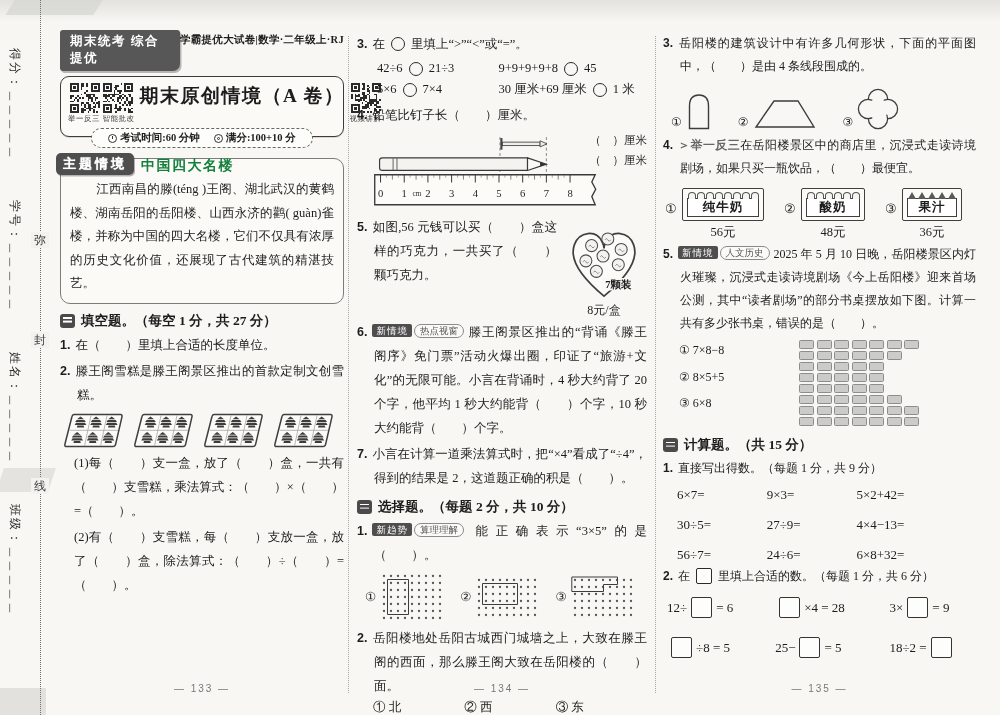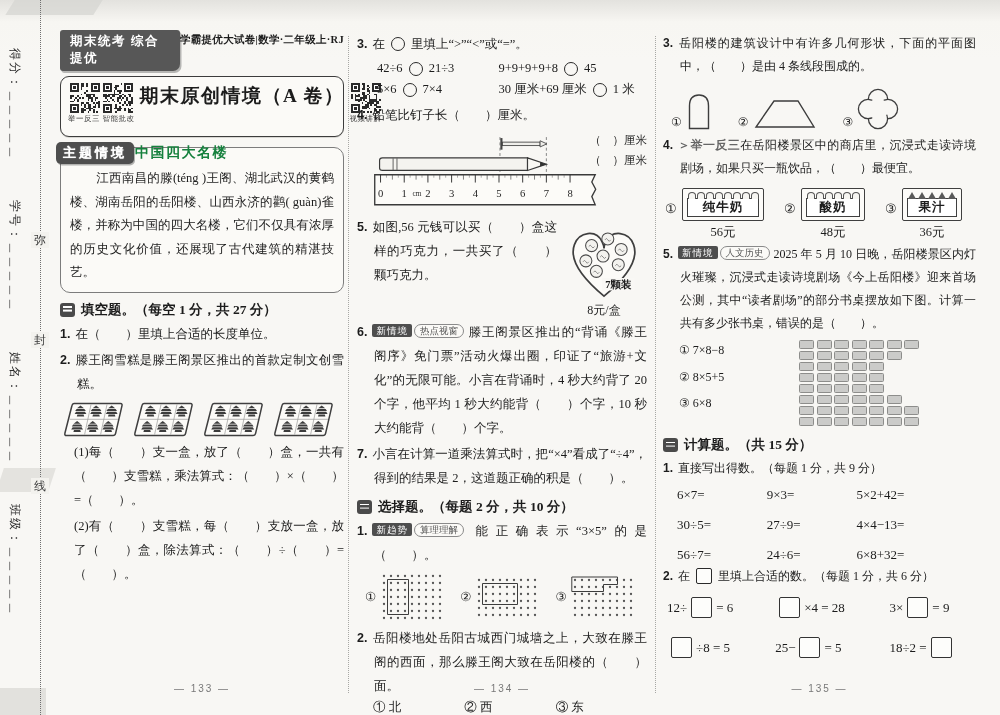--- a/index.html
+++ b/index.html
@@ -38,21 +38,21 @@
   .ttl{flex:1;text-align:left;font-size:19px;font-weight:700;letter-spacing:1.5px;white-space:nowrap}
   .pill{margin:-9px auto 0;width:78%;border:1.3px dashed #666;border-radius:12px;background:#fdfdfa;font-size:10.5px;font-weight:700;text-align:center;padding:2px 0;display:flex;justify-content:center;gap:14px;position:relative}
   .pitem{display:flex;align-items:center;gap:3px}
   .ico-clock{width:9px;height:9px;border:1.2px solid #333;border-radius:50%;position:relative;display:inline-block}
   .ico-clock::after{content:"";position:absolute;left:3px;top:1.3px;width:1.2px;height:3.6px;background:#333}
   .ico-target{width:9px;height:9px;border:1.2px solid #333;border-radius:50%;position:relative;display:inline-block}
   .ico-target::after{content:"";position:absolute;inset:2px;border:1px solid #333;border-radius:50%}
 
   
   .theme{border:1.5px solid #7c7c7c;border-radius:10px;margin-top:10px;padding:5px 9px 7px;background:#fbfaf7}
-  .theader{display:flex;align-items:center;gap:1px;margin:-11px 0 0 -14px}
+  .theader{display:flex;align-items:flex-end;gap:7px;margin:-11px 0 0 -14px}
   .tbadge{background:#4e4e4e;color:#fff;font-weight:700;font-size:13px;padding:2px 7px;border-radius:5px;letter-spacing:3px;text-shadow:0 0 1px #fff;box-shadow:1px 1.5px 0 rgba(70,70,70,.4)}
   .ttitle{font-weight:700;font-size:14px;color:#15803d;letter-spacing:1.5px}
   .ttext{font-size:12.5px;line-height:23.5px;margin-top:3px;text-indent:2.1em;text-align:justify}
 
   
   .sec{display:flex;align-items:center;gap:6px;font-weight:700;font-size:13.5px;margin:8px 0 3px}
   .sec-icon{width:15px;height:14px;border-radius:3px;background:#4a4a4a;position:relative;flex:0 0 auto}
   .sec-icon::before{content:"";position:absolute;left:3px;right:3px;top:3.5px;height:1.6px;background:#fff;box-shadow:0 3.6px 0 #fff}
   .q{line-height:24px;padding-left:17px;text-indent:-17px;margin-top:2px;text-align:justify}
   #col3 .q{line-height:23px}
@@ -420,20 +420,30 @@
               <rect x="28.799999999999997" y="0" width="12" height="12"></rect>
               <rect fill="#fff" x="31.2" y="2.4" width="7.199999999999999" height="7.199999999999999"></rect>
               <rect x="33.12" y="4.32" width="3.36" height="3.36"></rect>
               <rect x="0" y="28.799999999999997" width="12" height="12"></rect>
               <rect fill="#fff" x="2.4" y="31.2" width="7.199999999999999" height="7.199999999999999"></rect>
               <rect x="4.32" y="33.12" width="3.36" height="3.36"></rect>
             </svg></div>
         </div>
       <div class="qrcap">视频讲解</div>
     </div>
+  </div>
+  <div class="pill">
+    <span class="pitem">
+        <span class="ico-clock"></span>
+        <span>考试时间:60 分钟</span>
+      </span>
+    <span class="pitem">
+        <span class="ico-target"></span>
+        <span>满分:100+10 分</span>
+      </span>
   </div>
   <div class="theme">
     <div class="theader">
       <span class="tbadge">主题情境</span>
       <span class="ttitle">中国四大名楼</span>
     </div>
     <div class="ttext">江西南昌的滕(téng )王阁、湖北武汉的黄鹤楼、湖南岳阳的岳阳楼、山西永济的鹳( guàn)雀楼，并称为中国的四大名楼，它们不仅具有浓厚的历史文化价值，还展现了古代建筑的精湛技艺。</div>
   </div>
   <div class="sec">
     <span class="sec-icon"></span>

